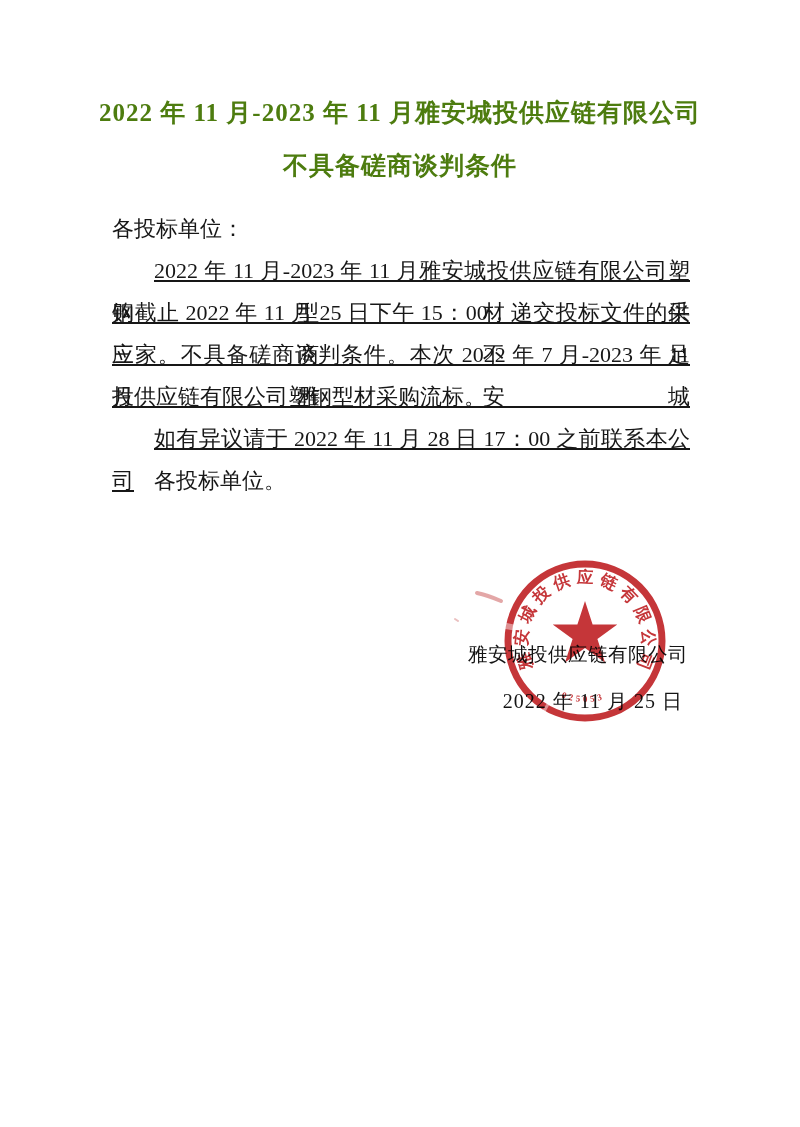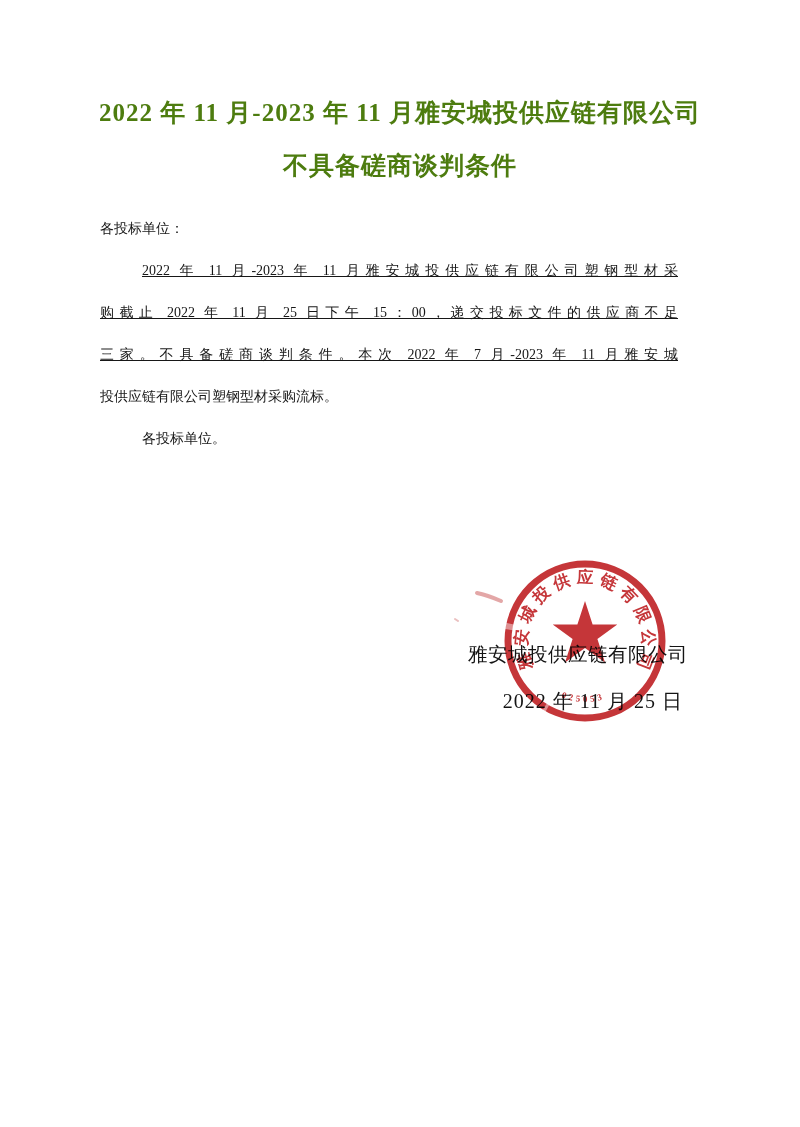--- a/index.html
+++ b/index.html
@@ -21,24 +21,24 @@
     margin: 0;
     text-align: center;
     font-size: 25px;
     font-weight: 700;
     line-height: 53px;
     letter-spacing: 1px;
     color: #4d7c0f;
   }
   .body-text {
     position: absolute;
-    left: 100px;
+    left: 112px;
     top: 208px;
     width: 578px;
-    font-size: 14px;
+    font-size: 22px;
     line-height: 42px;
     color: #171717;
   }
   .line {
     height: 42px;
     white-space: nowrap;
   }
   .line.just {
     white-space: normal;
     text-align: justify;
@@ -89,20 +89,21 @@
     <div>2022 年 11 月-2023 年 11 月雅安城投供应链有限公司</div>
     <div>不具备磋商谈判条件</div>
   </h1>
 
   <div class="body-text">
     <div class="line">各投标单位：</div>
     <div class="line just indent">2022 年 11 月-2023 年 11 月雅安城投供应链有限公司塑钢型材采</div>
     <div class="line just">购截止 2022 年 11 月 25 日下午 15：00，递交投标文件的供应商不足</div>
     <div class="line just">三家。不具备磋商谈判条件。本次 2022 年 7 月-2023 年 11 月雅安城</div>
     <div class="line">投供应链有限公司塑钢型材采购流标。</div>
+    <div class="line just indent">如有异议请于 2022 年 11 月 28 日 17：00 之前联系本公司</div>
     <div class="line indent">各投标单位。</div>
   </div>
 
   <div class="sig-company">雅安城投供应链有限公司</div>
   <div class="sig-date">2022 年 11 月 25 日</div>
 
   <svg class="seal" viewBox="0 0 200 200" aria-hidden="true">
 
     <circle cx="100" cy="100" r="77" fill="none" stroke="#c02428" stroke-width="7"></circle>
 

